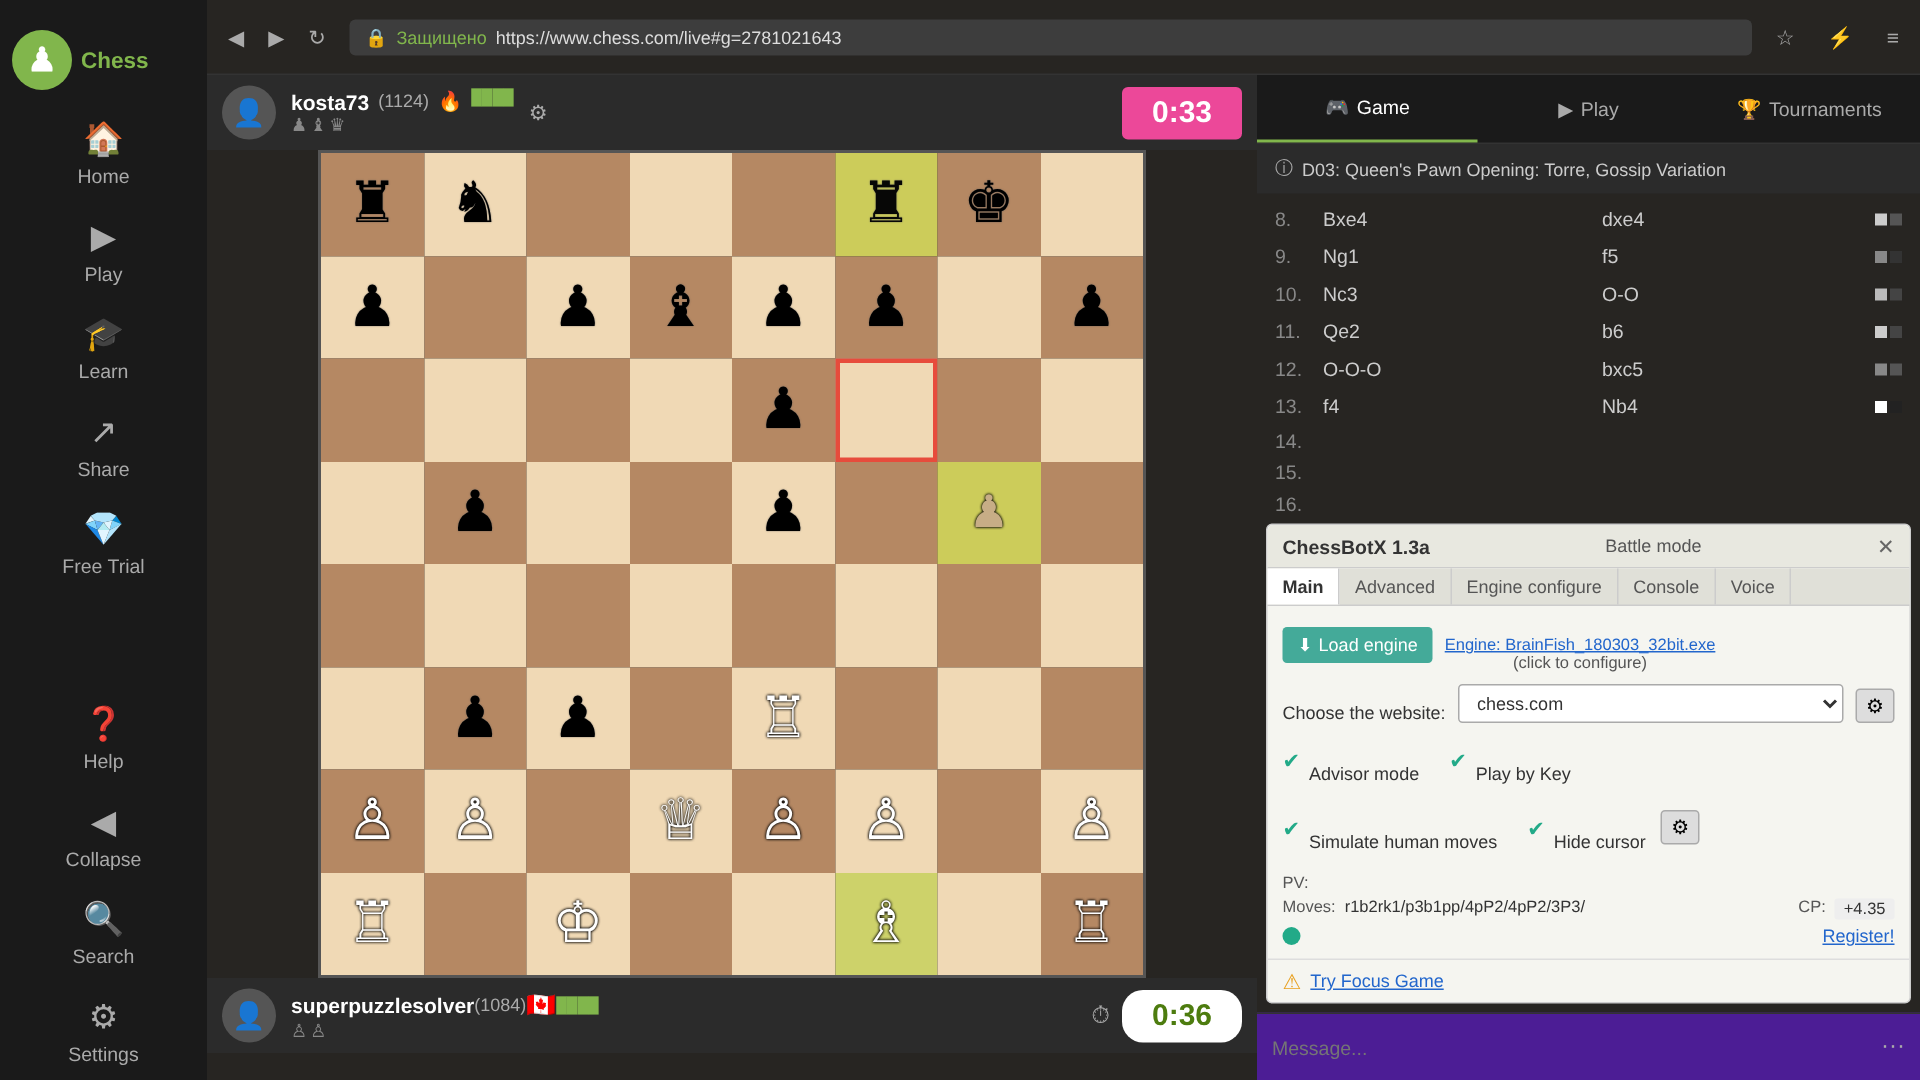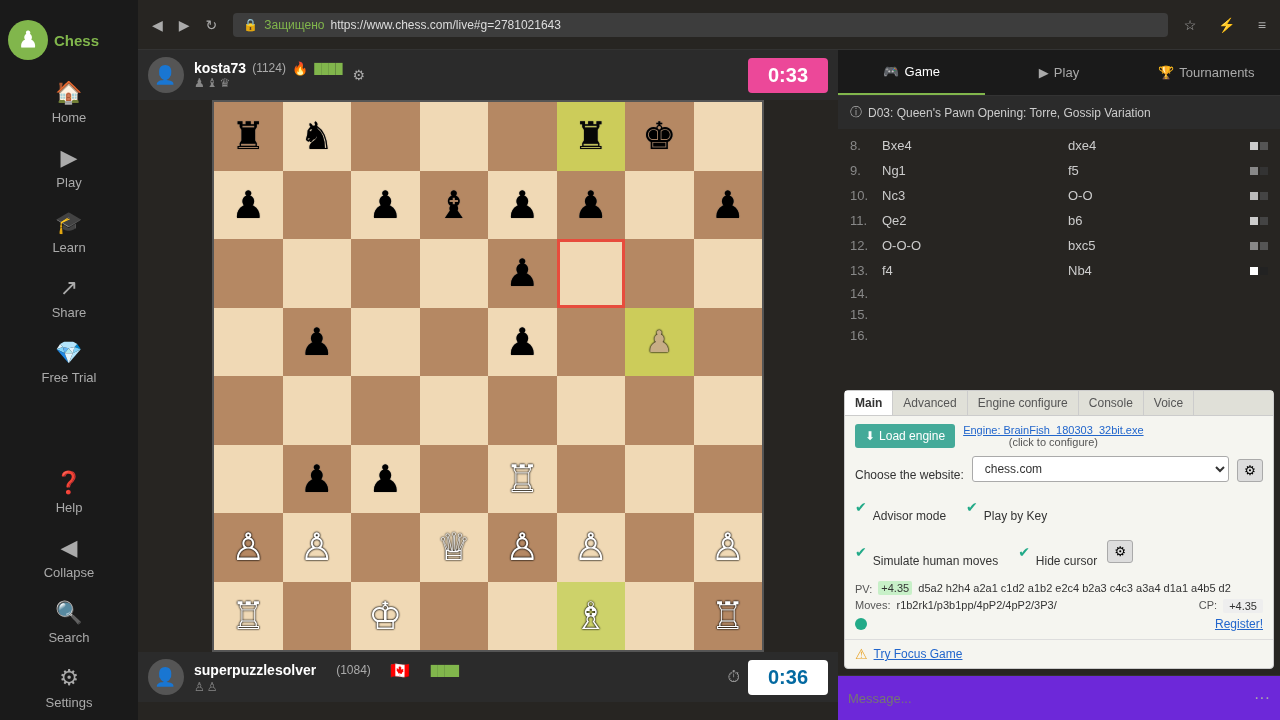--- a/index.html
+++ b/index.html
@@ -88,21 +88,21 @@
     .player-avatar {
       width: 36px; height: 36px; border-radius: 50%; background: #555;
       display: flex; align-items: center; justify-content: center; font-size: 18px; overflow: hidden;
     }
     .player-name { font-size: 14px; font-weight: bold; color: #fff; }
     .player-rating { color: #aaa; font-size: 12px; }
     .player-clock {
       margin-left: auto; background: #ec4899; padding: 6px 14px; border-radius: 4px;
       font-size: 20px; font-weight: bold; color: #fff; min-width: 80px; text-align: center;
     }
-    .player-clock.active { background: #fff; color: #0369a1; }
+    .player-clock.active { background: #fff; color: #4d7c0f; border-radius: 14px; }
     .gear-btn { background: none; border: none; color: #aaa; cursor: pointer; font-size: 14px; }
 
     
     #chess-board {
       width: 552px;
       height: 552px;
       margin: 0 auto;
       display: grid;
       grid-template-columns: repeat(8, 1fr);
       grid-template-rows: repeat(8, 1fr);
@@ -186,21 +186,21 @@
       padding: 5px 10px; cursor: pointer; font-size: 12px; color: #555;
       border-right: 1px solid #ccc;
     }
     .cb-tab.active { background: #fff; color: #333; font-weight: bold; }
     .chessbot-body { padding: 8px 10px; }
     .engine-row { display: flex; align-items: center; gap: 8px; margin-bottom: 8px; }
     .load-engine-btn {
       background: #4a9; border: none; color: #fff; padding: 5px 10px; border-radius: 3px;
       cursor: pointer; font-size: 12px; display: flex; align-items: center; gap: 4px;
     }
-    .engine-info { font-size: 11px; color: #555; text-align: center; }
+    .engine-info { font-size: 11px; color: #555; text-align: center; margin-top: 12px; }
     .engine-name { color: #2266cc; text-decoration: underline; cursor: pointer; }
     .website-row { display: flex; align-items: flex-end; gap: 8px; margin-bottom: 8px; }
     .website-label { font-size: 12px; color: #333; white-space: nowrap; }
     .website-select {
       flex: 1; padding: 4px 8px; border: 1px solid #aaa; border-radius: 3px;
       font-size: 12px; background: #fff; color: #333;
     }
     .settings-btn { background: #ddd; border: 1px solid #aaa; border-radius: 3px; padding: 3px 6px; cursor: pointer; }
     .checkbox-row { display: flex; align-items: center; gap: 6px; margin-bottom: 6px; }
     .cb-check { color: #2a8; font-size: 14px; }
@@ -216,21 +216,21 @@
     .cp-value { font-size: 11px; color: #333; background: #eee; padding: 1px 6px; border-radius: 2px; }
     .register-row { display: flex; align-items: center; gap: 8px; }
     .green-dot { width: 12px; height: 12px; border-radius: 50%; background: #2a8; flex-shrink: 0; }
     .register-link { color: #2266cc; text-decoration: underline; cursor: pointer; font-size: 12px; margin-left: auto; }
     .focus-mode-row { padding: 6px 10px; border-top: 1px solid #ddd; display: flex; align-items: center; gap: 6px; }
     .warning-icon { color: #e8a020; font-size: 14px; }
     .focus-link { color: #2266cc; text-decoration: underline; cursor: pointer; font-size: 12px; }
 
     
     .message-bar {
-      height: 45px; background: #6d28d9; display: flex; align-items: center;
+      height: 45px; background: #4c1d95; display: flex; align-items: center;
       padding: 0 10px; gap: 8px; border-top: 1px solid #333; justify-content: flex-end;
     }
     .message-input {
       flex: 1; background: transparent; border: none; color: #aaa; font-size: 13px; outline: none;
     }
     .msg-dots { color: #aaa; font-size: 16px; cursor: pointer; }
 
     
     ::-webkit-scrollbar { width: 6px; }
     ::-webkit-scrollbar-track { background: #222; }
@@ -306,21 +306,21 @@
     <button class="browser-btn">≡</button>
   </div>
 
   <div id="game-area">
 
     <div id="board-container">
 
       <div class="player-bar">
         <div class="player-avatar">👤</div>
         <div>
-          <div style="display:flex;align-items:center;gap:6px;">
+          <div style="display:flex;align-items:flex-start;gap:6px;">
             <span class="player-name">kosta73</span>
             <span class="player-rating">(1124)</span>
             <span style="color:#e67e22;font-size:13px;">🔥</span>
             <span style="color:#81b64c;font-size:10px;">████</span>
           </div>
           <div class="pieces-row">
             <span>♟</span>
               <span>♝</span>
               <span>♛</span>
           </div>
@@ -454,21 +454,21 @@
           </div>
         <div class="sq light"></div>
         <div class="sq dark">
             <span class="piece white">♖</span>
           </div>
       </div>
 
       <div class="player-bar">
         <div class="player-avatar">👤</div>
         <div>
-          <div style="display:flex;align-items:center;gap:20px;">
+          <div style="display:flex;align-items:center;gap:0;">
             <span class="player-name">superpuzzlesolver</span>
             <span class="player-rating">(1084)</span>
             <span>🇨🇦</span>
             <span style="color:#81b64c;font-size:10px;">████</span>
           </div>
           <div class="pieces-row">
             <span>♙</span>
               <span>♙</span>
           </div>
         </div>
@@ -567,20 +567,25 @@
           <span class="move-black"></span>
         </div>
         <div class="move-row">
           <span class="move-num">16.</span>
           <span class="move-white"></span>
           <span class="move-black"></span>
         </div>
       </div>
 
       <div id="chessbot-panel">
+        <div class="chessbot-header">
+          <span class="chessbot-title">ChessBotX 1.3a</span>
+          <span class="battle-mode">Battle mode</span>
+          <button class="chessbot-close">✕</button>
+        </div>
         <div class="chessbot-tabs">
           <div class="cb-tab active">Main</div>
           <div class="cb-tab">Advanced</div>
           <div class="cb-tab">Engine configure</div>
           <div class="cb-tab">Console</div>
           <div class="cb-tab">Voice</div>
         </div>
         <div class="chessbot-body">
           <div class="engine-row">
             <button class="load-engine-btn">
@@ -615,24 +620,20 @@
               <span class="cb-label">Simulate human moves</span>
             </div>
             <div class="checkbox-row">
               <span class="cb-check">✔</span>
               <span class="cb-label">Hide cursor</span>
               <button class="settings-btn" style="margin-left:4px;">⚙</button>
             </div>
           </div>
           <div class="pv-row">
             <span class="pv-label">PV:</span>
-            <span class="pv-value">
-              <span>+4.35</span>
-              &nbsp;d5a2 h2h4 a2a1 c1d2 a1b2 e2c4 b2a3 c4c3 a3a4 d1a1 a4b5 d2
-            </span>
           </div>
           <div class="moves-row">
             <span class="moves-label">Moves:</span>
             <span class="moves-value">r1b2rk1/p3b1pp/4pP2/4pP2/3P3/</span>
             <span class="cp-label">CP:</span>
             <span class="cp-value">+4.35</span>
           </div>
           <div class="register-row">
             <div class="green-dot"></div>
             <span class="register-link">Register!</span>

